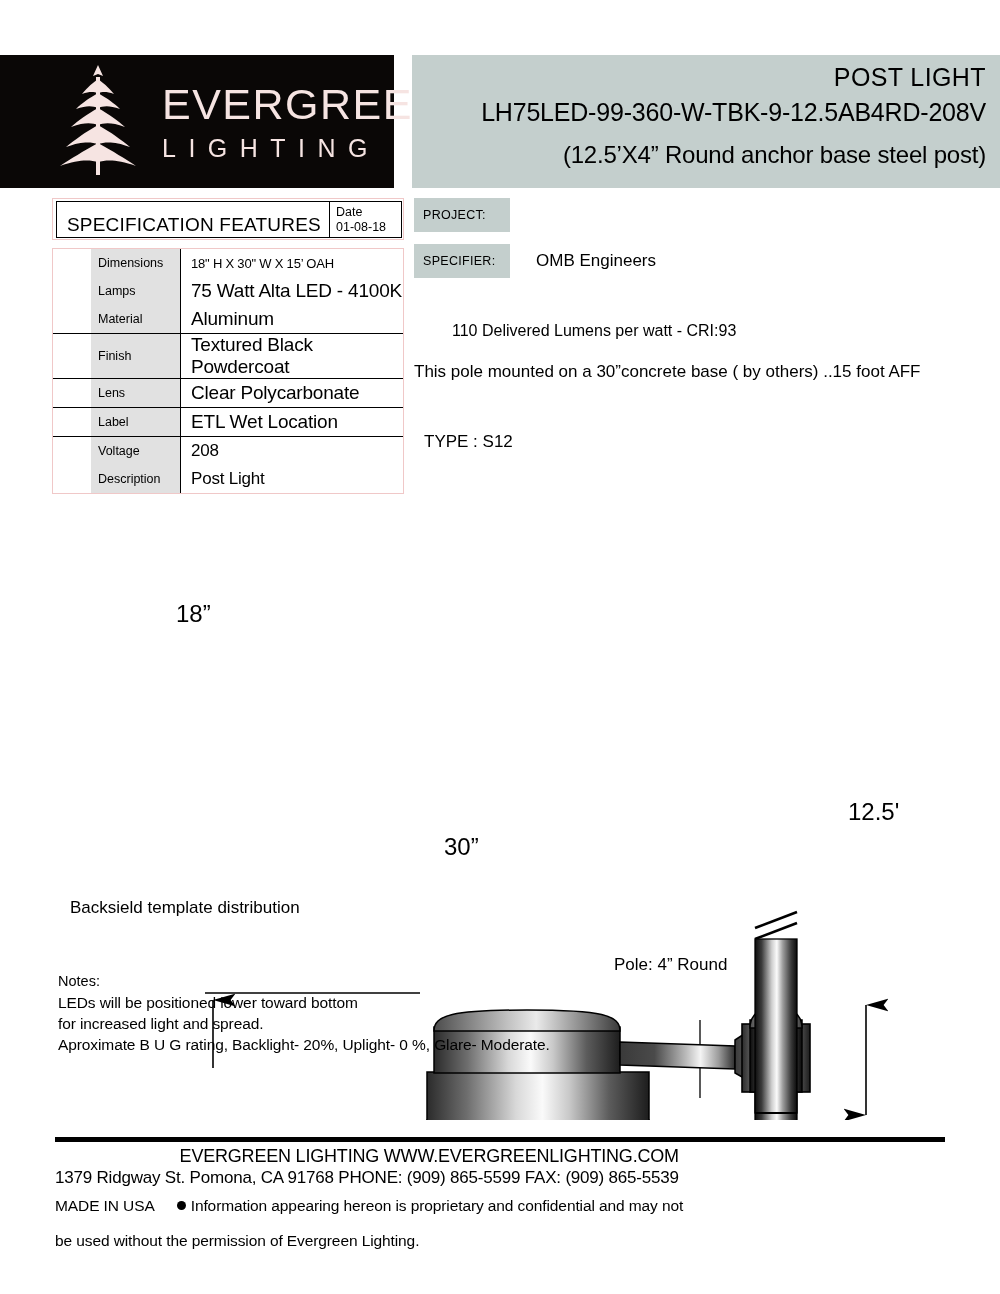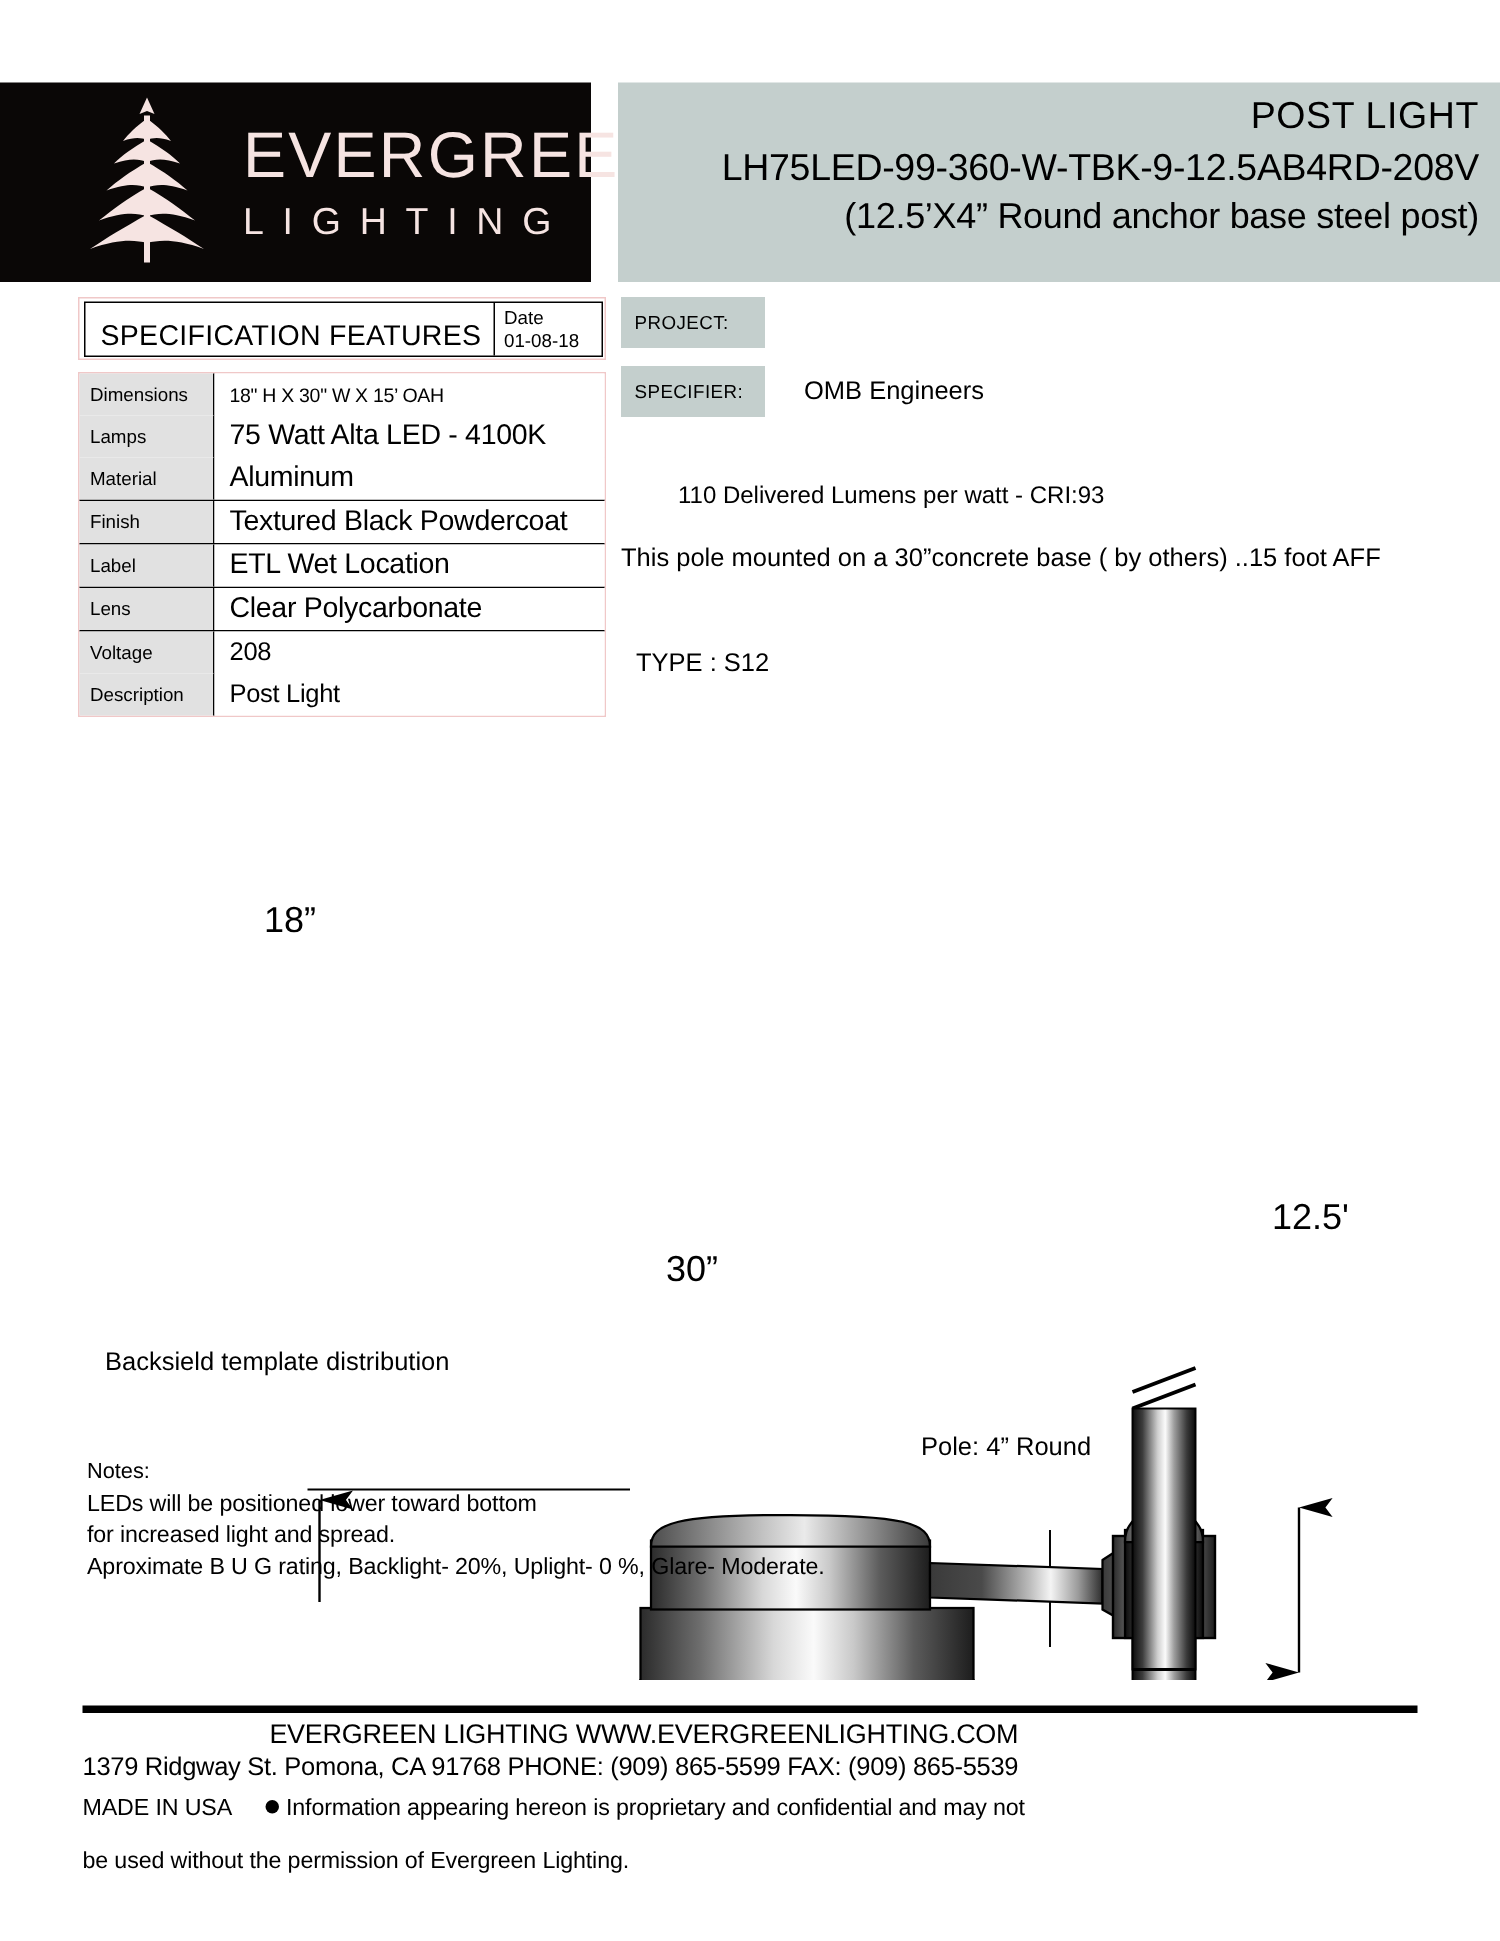--- a/index.html
+++ b/index.html
@@ -70,21 +70,21 @@
     margin-top: 8px;
   }
   #header-band .hl2 {
     font-size: 25px;
     letter-spacing: -0.2px;
     margin-top: 6px;
   }
   #header-band .hl3 {
     font-size: 24px;
     letter-spacing: -0.2px;
-    margin-top: 4px;
+    margin-top: 14px;
   }
 
   
   #spec-head {
     position: absolute;
     left: 52px; top: 198px;
     width: 352px; height: 42px;
     border: 1px solid #f0c8c8;
     box-sizing: border-box;
     background: #ffffff;
@@ -129,20 +129,21 @@
   }
   .spec-group {
     border-bottom: 1.5px solid #000;
     display: block;
   }
   .spec-group:last-child { border-bottom: none; }
   .spec-row {
     display: flex;
     align-items: stretch;
     min-height: 28px;
+    padding-left: 38px;
   }
   .spec-label {
     width: 90px;
     flex: 0 0 90px;
     background: #e1e1e1;
     border-right: 1.5px solid #000;
     box-sizing: border-box;
     font-size: 12.5px;
     display: flex;
     align-items: center;
@@ -300,28 +301,28 @@
         </div>
       </div>
       <div class="spec-group">
         <div class="spec-row">
           <div class="spec-label">Finish</div>
           <div class="spec-value v-lg">Textured Black Powdercoat</div>
         </div>
       </div>
       <div class="spec-group">
         <div class="spec-row">
+          <div class="spec-label">Lens</div>
+          <div class="spec-value v-lg">Clear Polycarbonate</div>
+        </div>
+      </div>
+      <div class="spec-group">
+        <div class="spec-row">
           <div class="spec-label">Label</div>
           <div class="spec-value v-lg">ETL Wet Location</div>
-        </div>
-      </div>
-      <div class="spec-group">
-        <div class="spec-row">
-          <div class="spec-label">Lens</div>
-          <div class="spec-value v-lg">Clear Polycarbonate</div>
         </div>
       </div>
       <div class="spec-group">
         <div class="spec-row">
           <div class="spec-label">Voltage</div>
           <div class="spec-value v-md">208</div>
         </div>
         <div class="spec-row">
           <div class="spec-label">Description</div>
           <div class="spec-value v-md">Post Light</div>

